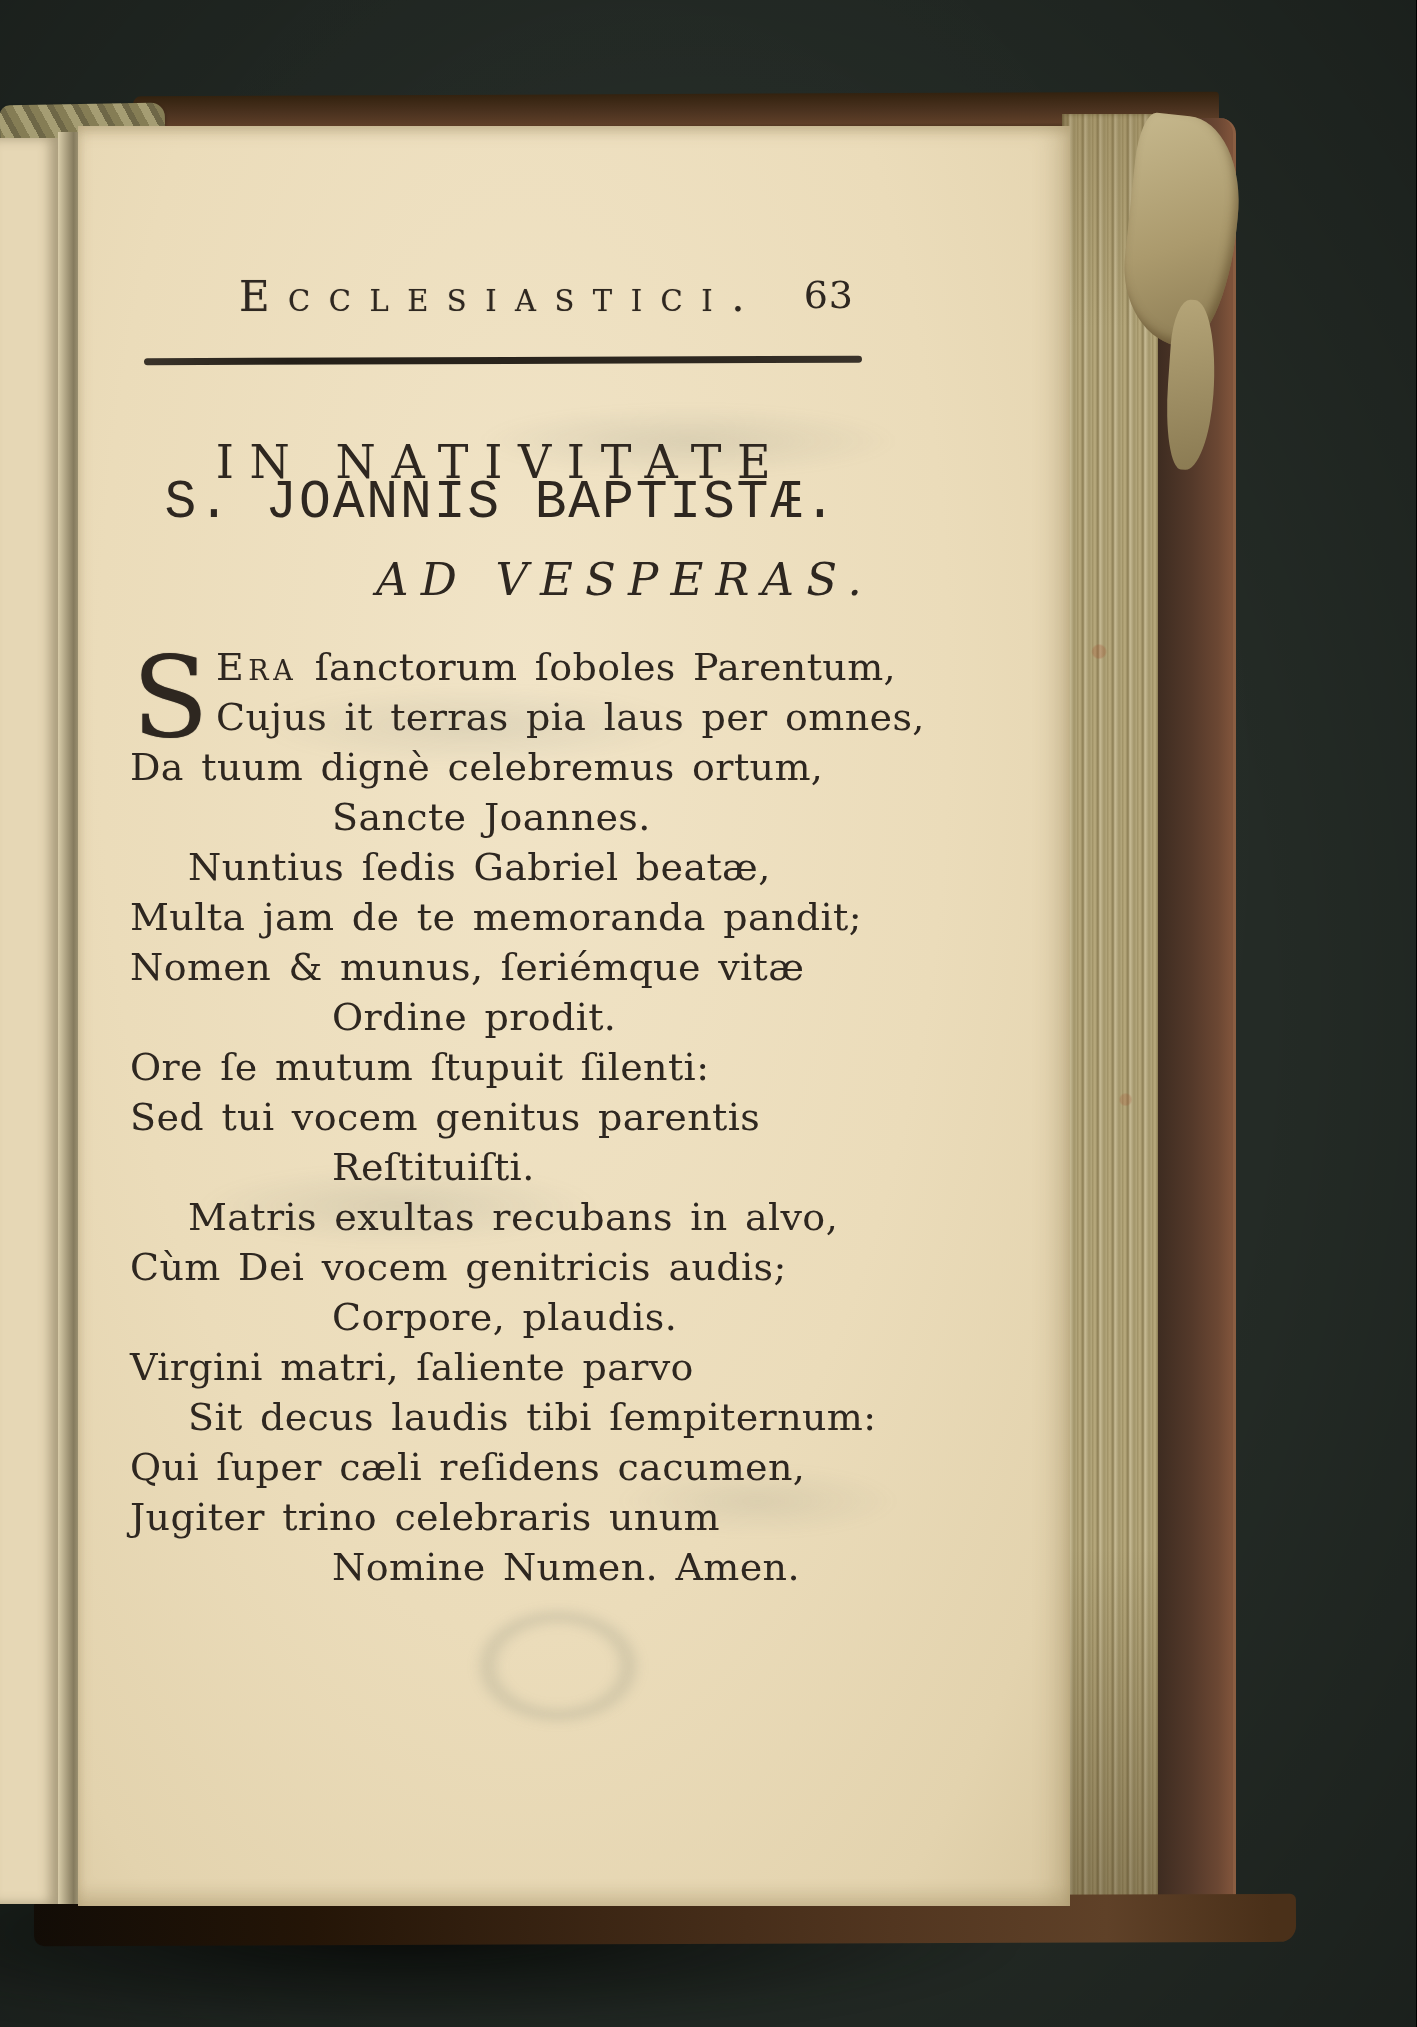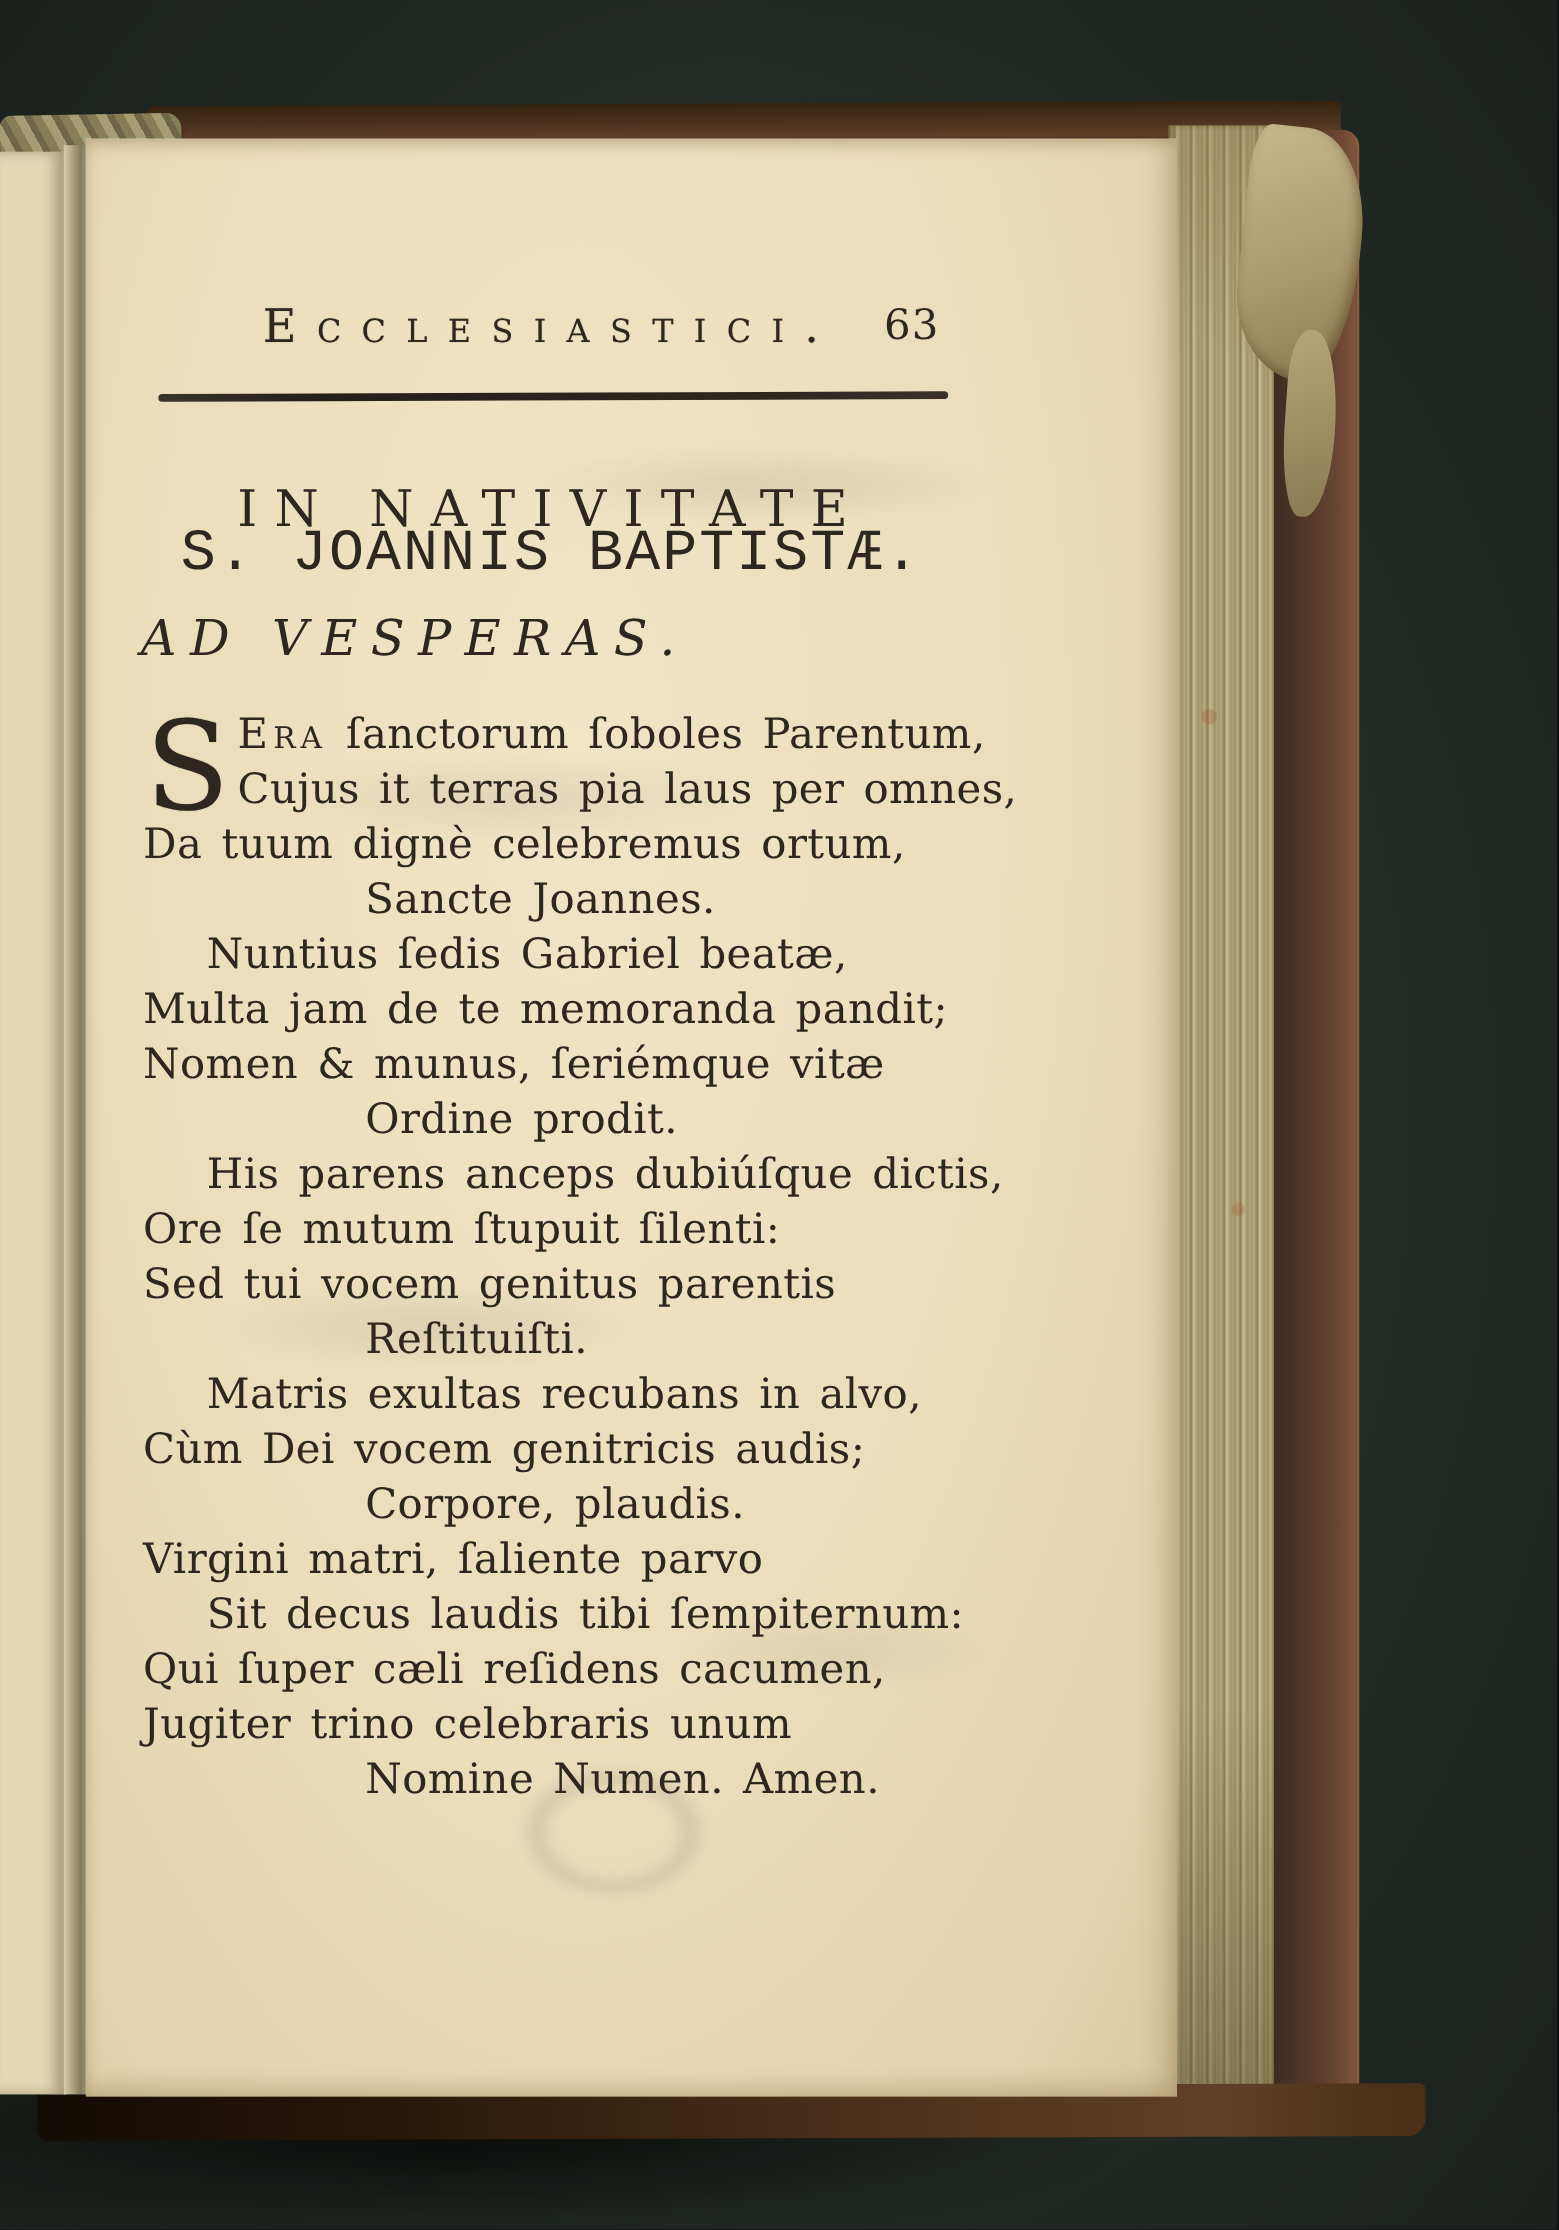--- a/index.html
+++ b/index.html
@@ -101,21 +101,21 @@
   }
   .rule{
     position:absolute;top:231px;left:16px;width:718px;height:7px;
     background:linear-gradient(90deg,#3a332a,#241f18 20%,#2e2820 80%,#3a332a);
     border-radius:4px;transform:rotate(-0.2deg);
   }
   .t1{position:absolute;top:289px;left:0;width:100%;text-align:center;
       font-size:46px;letter-spacing:0.34em;line-height:1;margin-top:24px;}
   .t2{position:absolute;top:351px;left:0;width:100%;text-align:center;
       font-size:53px;letter-spacing:0.035em;line-height:1;font-family:Liberation Mono, monospace;}
-  .t3{position:absolute;top:431px;left:0;width:100%;text-align:left;
+  .t3{position:absolute;top:431px;left:0;width:100%;text-align:right;
       font-style:italic;font-size:45px;letter-spacing:0.27em;line-height:1;}
   .poem{position:absolute;top:516px;left:2px;width:744px;font-size:38px;line-height:50px;
         word-spacing:0.13em;letter-spacing:0.01em;}
   .drop-cap{
     position:absolute;left:2px;top:4px;font-size:112px;line-height:0.92;
     text-shadow:0 0 1px rgba(46,39,32,.5);
   }
   .pl{white-space:nowrap;}
   .pl .sc{font-variant:small-caps;letter-spacing:0.12em;}
   .pl.dc1,.pl.dc2{padding-left:86px;}
@@ -161,21 +161,20 @@
       <div class="poem">
         <span class="drop-cap">S</span>
       <div class="pl dc1"><span class="sc">Era</span> ſanctorum ſoboles Parentum,</div>
           <div class="pl dc2">Cujus it terras pia laus per omnes,</div>
           <div class="pl flush">Da tuum dignè celebremus ortum,</div>
           <div class="pl short">Sancte Joannes.</div>
           <div class="pl indent">Nuntius ſedis Gabriel beatæ,</div>
           <div class="pl flush">Multa jam de te memoranda pandit;</div>
           <div class="pl flush">Nomen &amp; munus, ſeriémque vitæ</div>
           <div class="pl short">Ordine prodit.</div>
-          <div class="pl indent">His parens anceps dubiúſque dictis,</div>
           <div class="pl flush">Ore ſe mutum ſtupuit ſilenti:</div>
           <div class="pl flush">Sed tui vocem genitus parentis</div>
           <div class="pl short">Reſtituiſti.</div>
           <div class="pl indent">Matris exultas recubans in alvo,</div>
           <div class="pl flush">Cùm Dei vocem genitricis audis;</div>
           <div class="pl short">Corpore, plaudis.</div>
           <div class="pl flush">Virgini matri, ſaliente parvo</div>
           <div class="pl indent">Sit decus laudis tibi ſempiternum:</div>
           <div class="pl flush">Qui ſuper cæli reſidens cacumen,</div>
           <div class="pl flush">Jugiter trino celebraris unum</div>

